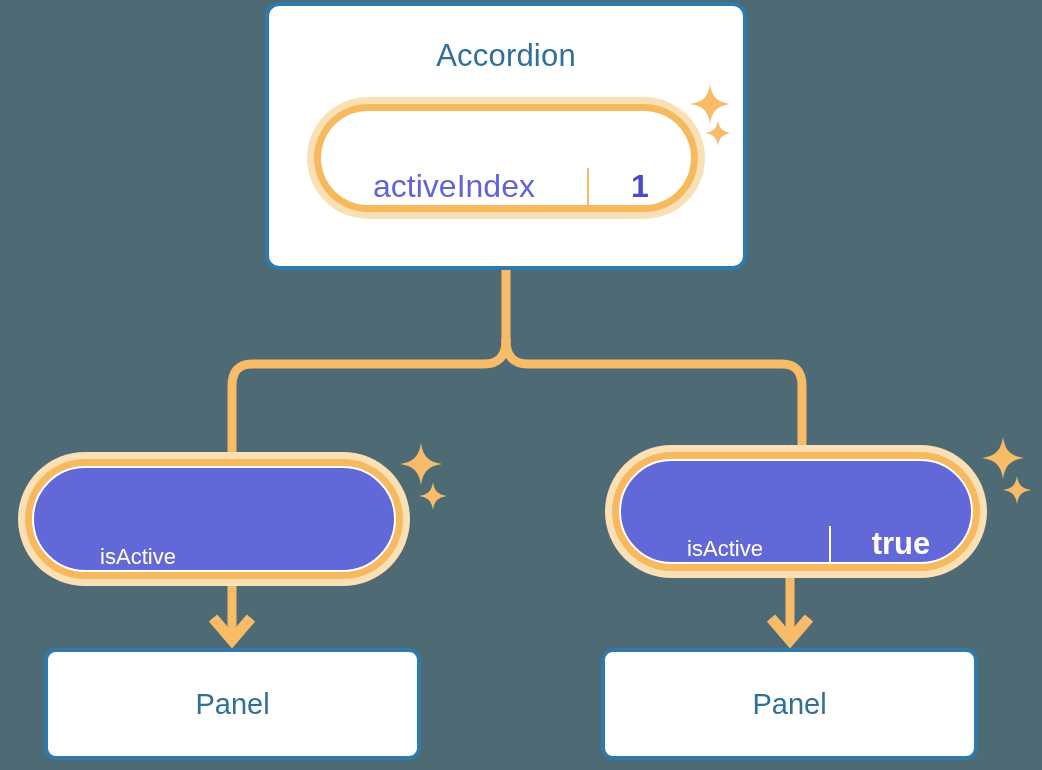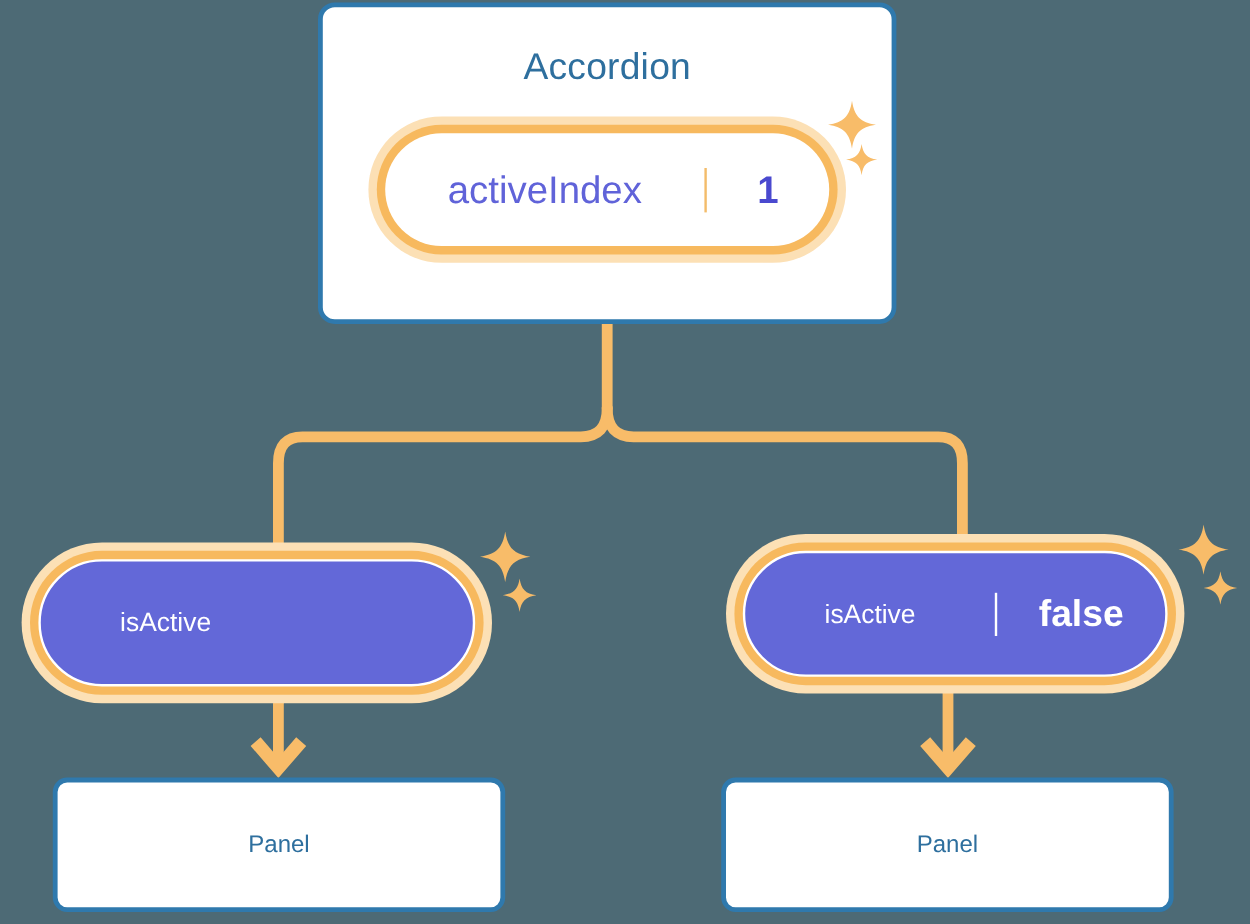--- a/index.html
+++ b/index.html
@@ -68,21 +68,21 @@
     display: flex;
     align-items: stretch;
     flex: 1 1 auto;
     border-radius: 999px;
     background: #f7b95e;           
     padding: 7px;
     box-sizing: border-box;
   }
   .pill-body {
     display: flex;
-    align-items: center;
+    align-items: flex-end;
     flex: 1 1 auto;
     border-radius: 999px;
     overflow: hidden;
     box-sizing: border-box;
   }
   .pill-key, .pill-val {
     display: flex;
     align-items: center;
     justify-content: center;
     box-sizing: border-box;
@@ -149,21 +149,21 @@
   .panel-box {
     position: absolute;
     background: #ffffff;
     border: 4px solid #2f79ad;
     border-radius: 12px;
     box-sizing: border-box;
     display: flex;
     align-items: center;
     justify-content: center;
     color: #2e6f9e;
-    font-size: 20px;
+    font-size: 29px;
   }
   #panel-left {
     left: 44px;
     top: 648px;
     width: 377px;
     height: 112px;
   }
   #panel-right {
     left: 601px;
     top: 648px;
@@ -247,21 +247,21 @@
   </div>
 
   <div class="panel-box" id="panel-left">
     <span>Panel</span>
   </div>
 
   <div class="pill pill-purple" id="isactive-true-pill">
     <div class="pill-inner">
       <div class="pill-body">
         <div class="pill-key">isActive</div>
-        <div class="pill-val">false</div>
+        <div class="pill-val">true</div>
       </div>
     </div>
   </div>
 
   <div class="sparkle" style="left:982px; top:437px;">
     <svg width="42" height="42" viewBox="0 0 40 40">
       <path d="M20 0 C22 13 27 18 40 20 C27 22 22 27 20 40 C18 27 13 22 0 20 C13 18 18 13 20 0 Z" fill="#f8bc69"></path>
     </svg>
   </div>
   <div class="sparkle" style="left:1003px; top:476px;">

